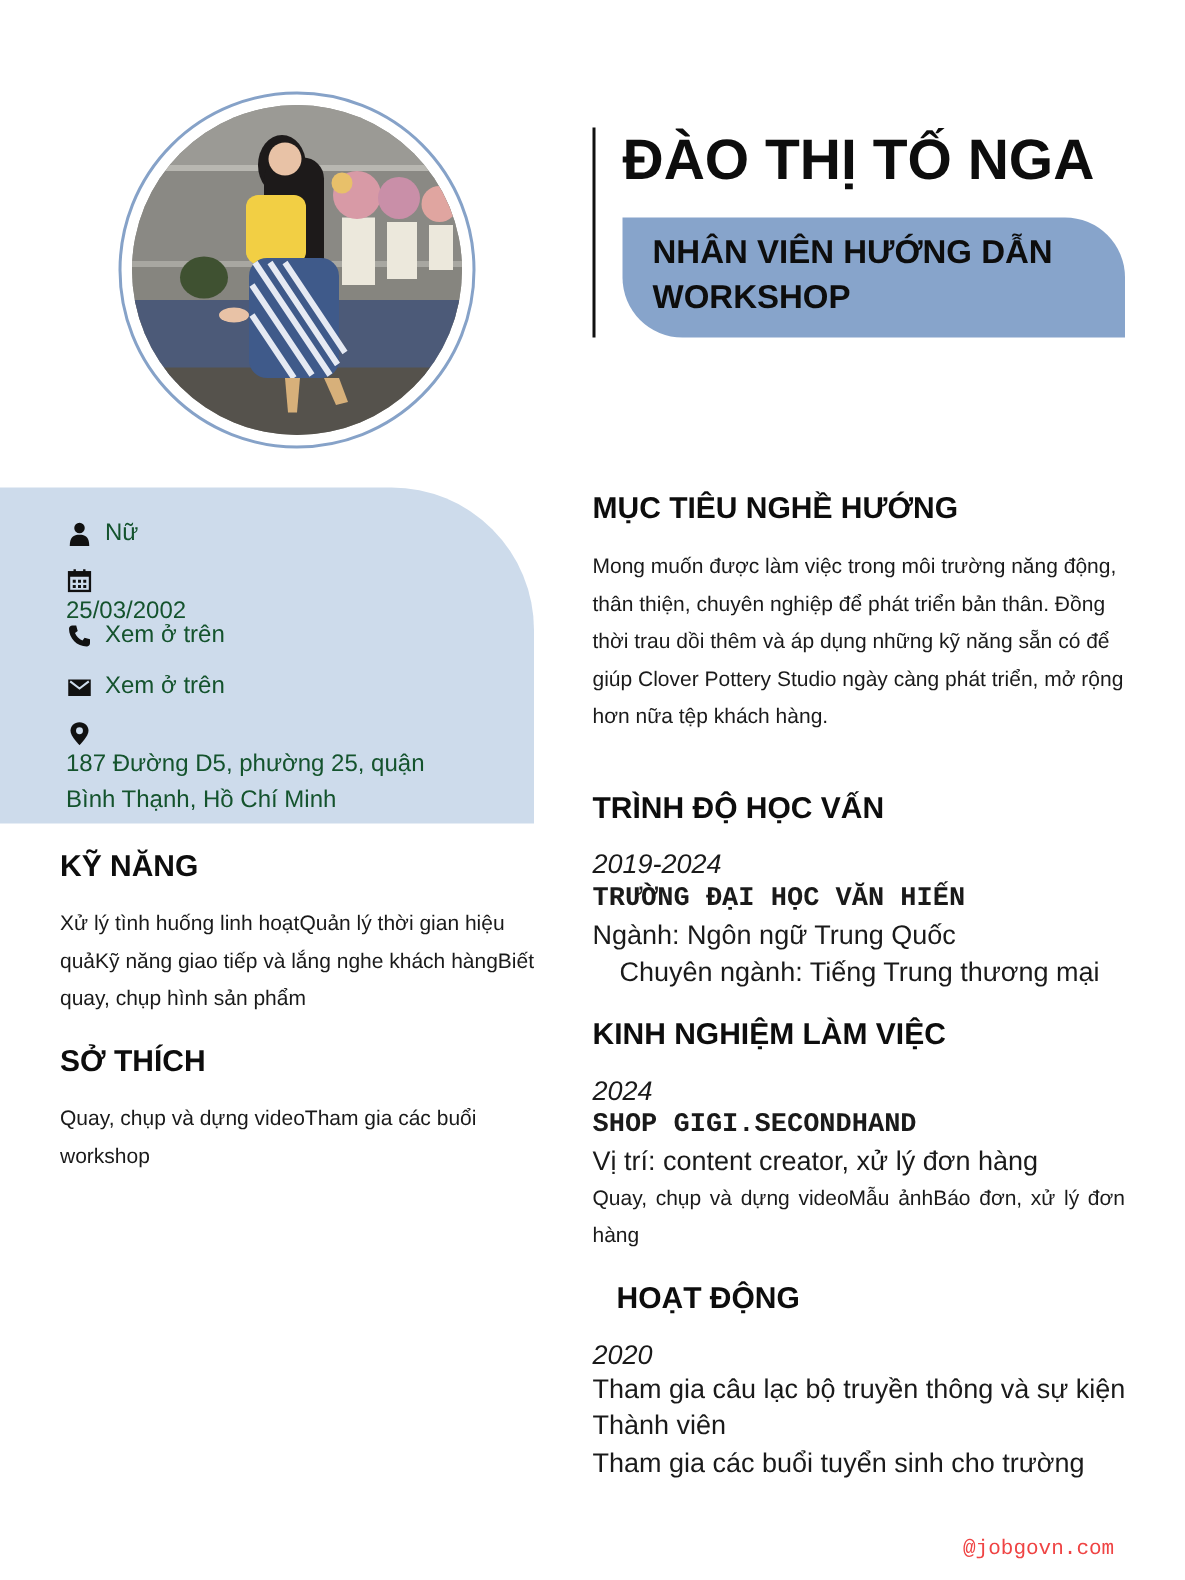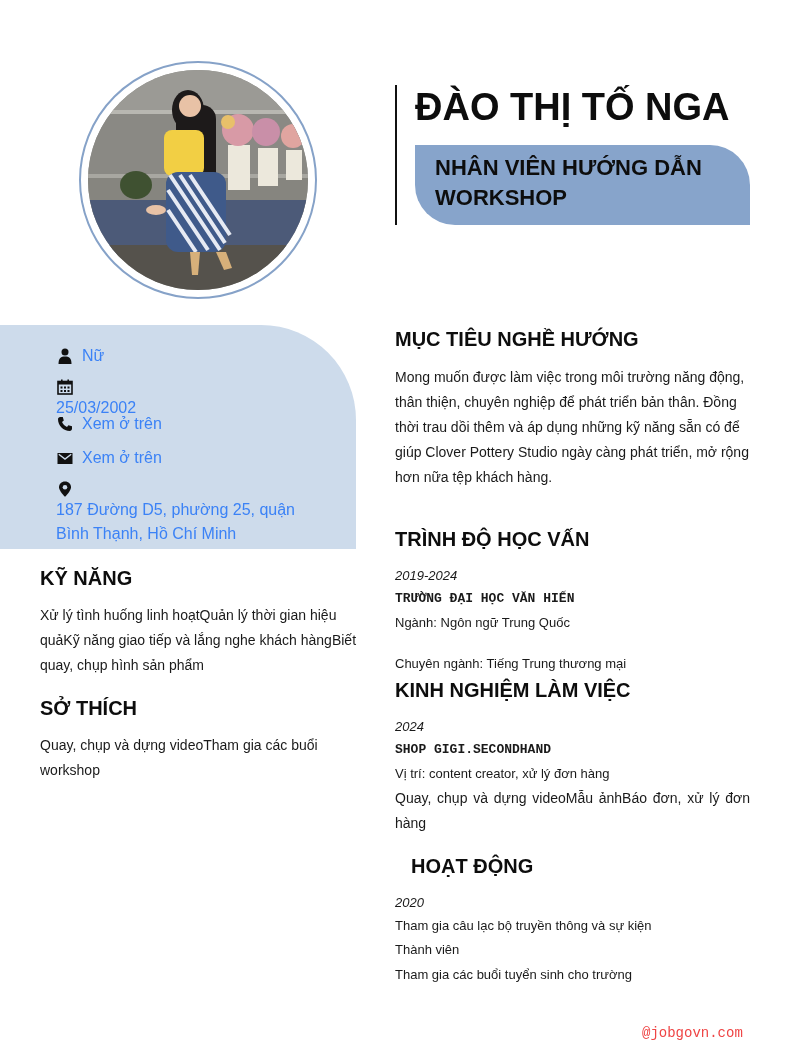--- a/index.html
+++ b/index.html
@@ -24,27 +24,27 @@
   .title-box {
     position: absolute; left: 415px; top: 145px; width: 335px; height: 80px;
     background: #87a4cb; border-radius: 0 40px 0 40px;
     padding: 8px 20px; font-size: 22px; font-weight: 700; line-height: 30px; color: #0d0d0d;
   }
 
   .contact-panel {
     position: absolute; left: 0; top: 325px; width: 356px; height: 224px;
     background: #cddbeb; border-top-right-radius: 95px;
   }
-  .contact-item { position: absolute; left: 56px; display: flex; align-items: flex-start; font-size: 16px; line-height: 24px; color: #3b82f6; justify-content: space-between; }
+  .contact-item { position: absolute; left: 44px; display: flex; align-items: flex-start; font-size: 16px; line-height: 24px; color: #14532d; justify-content: space-between; }
   .contact-item .ic { width: 18px; height: 24px; margin-right: 8px; display: flex; align-items: center; justify-content: center; flex: 0 0 18px; }
   .contact-item .ic svg { width: 16px; height: 16px; }
 
   .sec-title { position: absolute; font-size: 20px; font-weight: 700; color: #0d0d0d; white-space: nowrap; }
   .para { position: absolute; font-size: 14px; line-height: 25px; color: #1a1a1a; }
-  .line { position: absolute; font-size: 13px; line-height: 20px; color: #1a1a1a; white-space: nowrap; }
+  .line { position: absolute; font-size: 18px; line-height: 20px; color: #1a1a1a; white-space: nowrap; }
   .italic { font-style: italic; }
   .bold { font-weight: 700; font-family: Liberation Mono, monospace; }
   .justify { text-align: justify; }
 
   .watermark { position: absolute; left: 642px; top: 1025px; font-family: "Liberation Mono", "DejaVu Sans Mono", monospace; font-size: 14px; color: #ef4444; }
 </style>
 </head>
 <body>
 
 <div class="avatar-ring"></div>
@@ -151,21 +151,21 @@
 <div class="sec-title" style="left:40px; top:697px;">SỞ THÍCH</div>
 <div class="para" style="left:40px; top:733px; width:300px;">Quay, chụp và dựng videoTham gia các buổi workshop</div>
 
 <div class="sec-title" style="left:395px; top:328px;">MỤC TIÊU NGHỀ HƯỚNG</div>
 <div class="para" style="left:395px; top:365px; width:355px;">Mong muốn được làm việc trong môi trường năng động, thân thiện, chuyên nghiệp để phát triển bản thân. Đồng thời trau dồi thêm và áp dụng những kỹ năng sẵn có để giúp Clover Pottery Studio ngày càng phát triển, mở rộng hơn nữa tệp khách hàng.</div>
 
 <div class="sec-title" style="left:395px; top:528px;">TRÌNH ĐỘ HỌC VẤN</div>
 <div class="line italic" style="left:395px; top:566px;">2019-2024</div>
 <div class="line bold" style="left:395px; top:589px;">TRƯỜNG ĐẠI HỌC VĂN HIẾN</div>
 <div class="line" style="left:395px; top:613px;">Ngành: Ngôn ngữ Trung Quốc</div>
-<div class="line" style="left:395px; top:638px;margin-top:16px;">Chuyên ngành: Tiếng Trung thương mại</div>
+<div class="line" style="left:413px; top:638px;">Chuyên ngành: Tiếng Trung thương mại</div>
 
 <div class="sec-title" style="left:395px; top:679px;">KINH NGHIỆM LÀM VIỆC</div>
 <div class="line italic" style="left:395px; top:717px;">2024</div>
 <div class="line bold" style="left:395px; top:740px;">SHOP GIGI.SECONDHAND</div>
 <div class="line" style="left:395px; top:764px;">Vị trí: content creator, xử lý đơn hàng</div>
 <div class="para justify" style="left:395px; top:786px; width:355px;">Quay, chụp và dựng videoMẫu ảnhBáo đơn, xử lý đơn hàng</div>
 
 <div class="sec-title" style="left:395px; top:855px;margin-left:16px;">HOẠT ĐỘNG</div>
 <div class="line italic" style="left:395px; top:893px;">2020</div>
 <div class="line" style="left:395px; top:916px;">Tham gia câu lạc bộ truyền thông và sự kiện</div>

